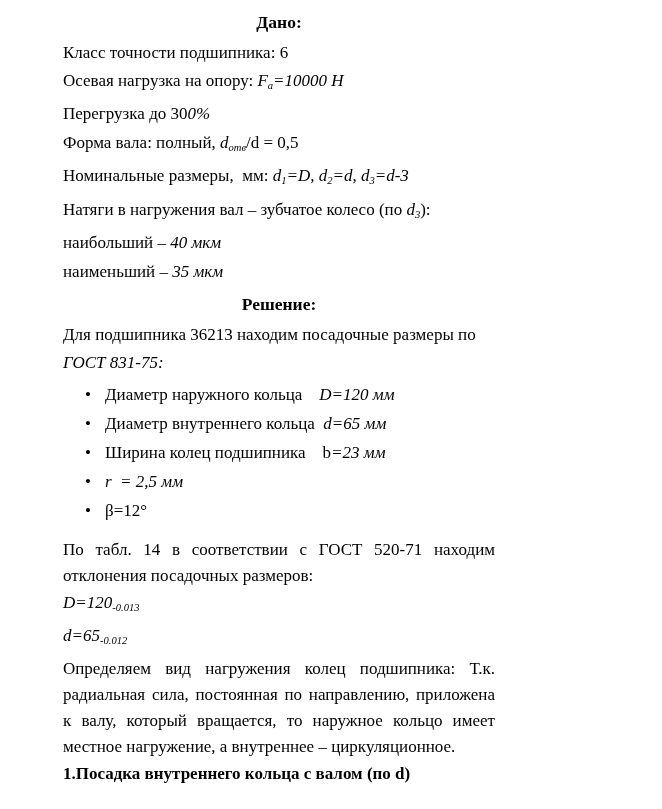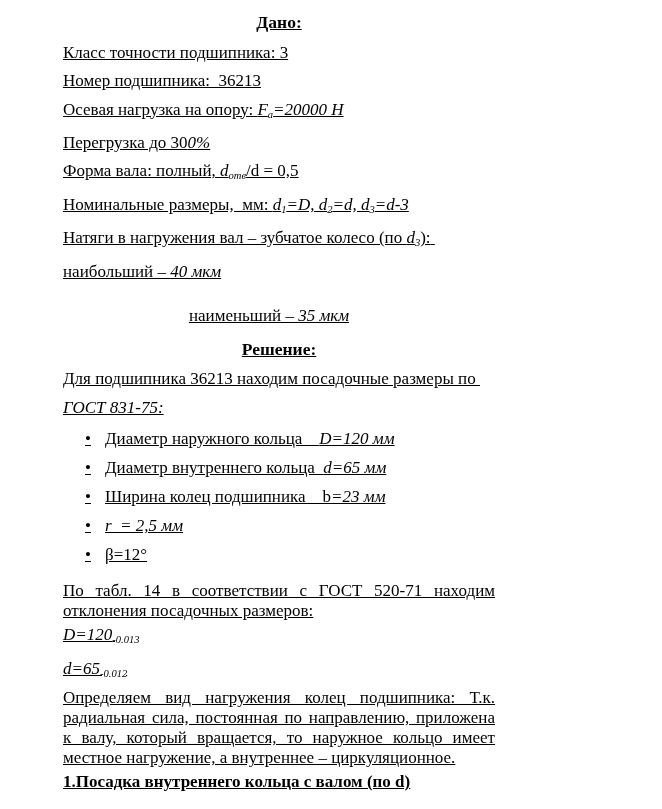--- a/index.html
+++ b/index.html
@@ -11,37 +11,36 @@
     position: relative;
     width: 535px;
     height: 809px;
     box-sizing: border-box;
     padding: 4px 40px 0 63px;
     background: #ffffff;
     color: #000000;
     font-family: "Liberation Serif", serif;
     font-size: 17px;
     overflow: hidden;
-    text-decoration: underline;
   }
   .blk {
     line-height: 28.5px;
     white-space: pre-wrap;
   }
   .h {
     text-align: center;
     font-weight: bold;
     font-style: italic;
     font-size: 17.5px;
     margin-top: 4px;
     margin-bottom: 2px;
   }
   .bh { font-weight: bold; }
-  .pr { text-align: center; padding-right: 20px; margin-top: 16px; }
-  .pj, .pjl { white-space: normal; text-align: justify; line-height: 20px; }
+  .pr { text-align: left; padding-right: 20px; }
+  .pj, .pjl { white-space: normal; text-align: justify; line-height: 26px; }
   .gap-top { margin-top: 12px; }
   .ul { margin-top: 2px; }
   .li {
     display: flex;
     line-height: 29px;
     padding-left: 22px;
   }
   .marker {
     flex: none;
     width: 20px;
@@ -53,23 +52,22 @@
     font-size: 0.62em;
     vertical-align: -0.28em;
   }
   .r { font-style: normal; }
 </style>
 </head>
 <body>
 
 <div class="page">
     <div class="blk h"><span class="r">Дано:</span></div>
-    <div class="blk p"><span class="r">Класс точности подшипника: 3</span></div>
-    <div class="blk p"><span class="r">Номер подшипника:  36213</span></div>
-    <div class="blk p"><span class="r">Осевая нагрузка на опору: </span><span class="i">F</span><span class="isub">a</span><span class="i">=20000 Н</span></div>
+    <div class="blk p"><span class="r">Класс точности подшипника: 6</span></div>
+    <div class="blk p"><span class="r">Осевая нагрузка на опору: </span><span class="i">F</span><span class="isub">a</span><span class="i">=10000 Н</span></div>
     <div class="blk p"><span class="r">Перегрузка до 30</span><span class="i">0%</span></div>
     <div class="blk p"><span class="r">Форма вала: полный, </span><span class="i">d</span><span class="isub">отв</span><span class="r">/d = 0,5</span></div>
     <div class="blk p"><span class="r">Номинальные размеры,  мм: </span><span class="i">d</span><span class="isub">1</span><span class="i">=D, d</span><span class="isub">2</span><span class="i">=d, d</span><span class="isub">3</span><span class="i">=d-3</span></div>
     <div class="blk p"><span class="r">Натяги в нагружения вал – зубчатое колесо (по </span><span class="i">d</span><span class="isub">3</span><span class="r">): наибольший – </span><span class="i">40 мкм</span></div>
     <div class="blk pr"><span class="r">наименьший – </span><span class="i">35 мкм</span></div>
     <div class="blk h"><span class="r">Решение:</span></div>
     <div class="blk p"><span class="r">Для подшипника 36213 находим посадочные размеры по </span><span class="i">ГОСТ 831-75:</span></div>
     <div class="ul">
       <div class="li">
         <span class="marker">•</span>

